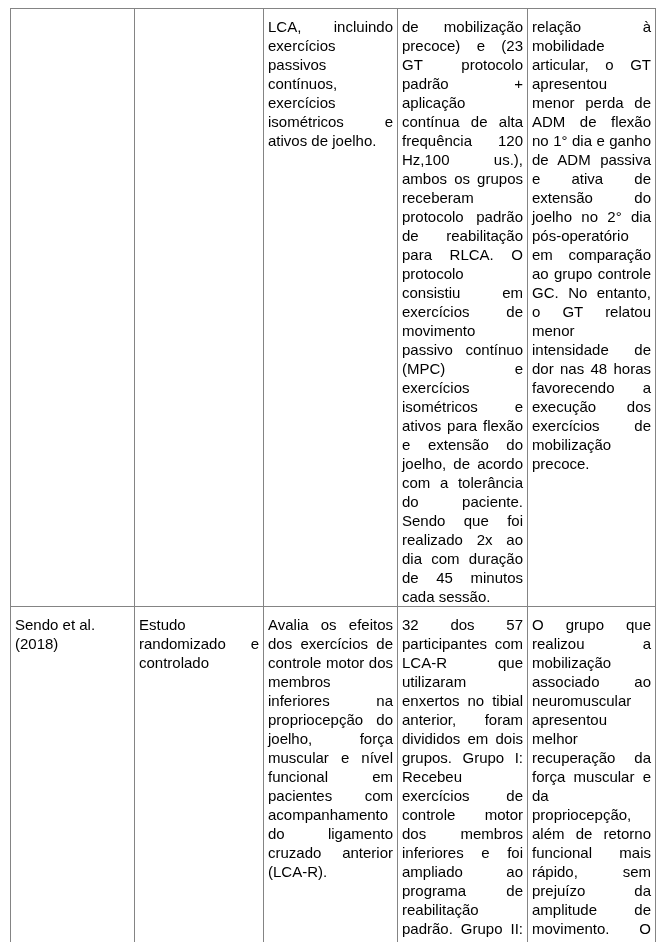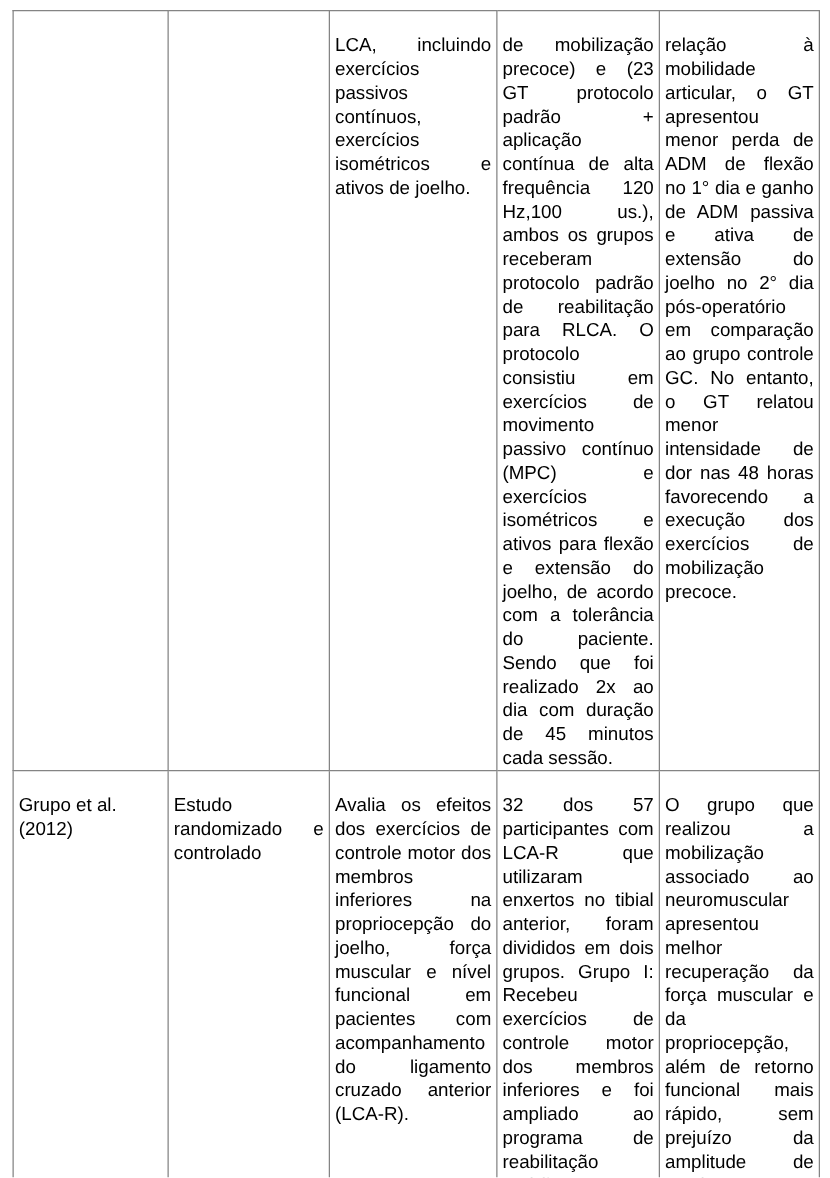--- a/index.html
+++ b/index.html
@@ -20,21 +20,21 @@
     position: absolute;
     left: 10px;
     top: 8px;
     width: 645px;
     border-collapse: collapse;
     table-layout: fixed;
   }
   table.doc-table td {
     border: 1px solid #848484;
     vertical-align: top;
-    padding: 18px 4px 0 4px;
+    padding: 8px 4px 0 4px;
     font-size: 15px;
     line-height: 19px;
     text-align: justify;
     overflow: hidden;
     overflow-wrap: break-word;
     word-break: break-word;
   }
   tr.row-1 td { height: 570px; }
   tr.row-2 td { height: 347px; }
   td.center {
@@ -58,23 +58,23 @@
     <tbody>
       <tr class="row-1">
         <td class="center"></td>
         <td></td>
         <td>LCA, incluindo exercícios passivos contínuos, exercícios isométricos e ativos de joelho.</td>
         <td>de mobilização precoce) e (23 GT protocolo padrão + aplicação contínua de alta frequência 120 Hz,100 us.), ambos os grupos receberam protocolo padrão de reabilitação para RLCA. O protocolo consistiu em exercícios de movimento passivo contínuo (MPC) e exercícios isométricos e ativos para flexão e extensão do joelho, de acordo com a tolerância do paciente. Sendo que foi realizado 2x ao dia com duração de 45 minutos cada sessão.</td>
         <td>relação à mobilidade articular, o GT apresentou menor perda de ADM de flexão no 1° dia e ganho de ADM passiva e ativa de extensão do joelho no 2° dia pós-operatório em comparação ao grupo controle GC. No entanto, o GT relatou menor intensidade de dor nas 48 horas favorecendo a execução dos exercícios de mobilização precoce.</td>
       </tr>
       <tr class="row-2">
         <td class="center">
-          <span>Grupo</span>
+          <span>Sendo</span>
           <span class="etal">et al.</span><br>
-          <span>(2012)</span>
+          <span>(2018)</span>
         </td>
         <td>Estudo randomizado e controlado</td>
         <td>Avalia os efeitos dos exercícios de controle motor dos membros inferiores na propriocepção do joelho, força muscular e nível funcional em pacientes com acompanhamento do ligamento cruzado anterior (LCA-R).</td>
         <td>32 dos 57 participantes com LCA-R que utilizaram enxertos no tibial anterior, foram divididos em dois grupos. Grupo I: Recebeu exercícios de controle motor dos membros inferiores e foi ampliado ao programa de reabilitação padrão. Grupo II: Apenas o programa de</td>
         <td>O grupo que realizou a mobilização associado ao neuromuscular apresentou melhor recuperação da força muscular e da propriocepção, além de retorno funcional mais rápido, sem prejuízo da amplitude de movimento. O estudo</td>
       </tr>
     </tbody>
   </table>
 </div>
 

